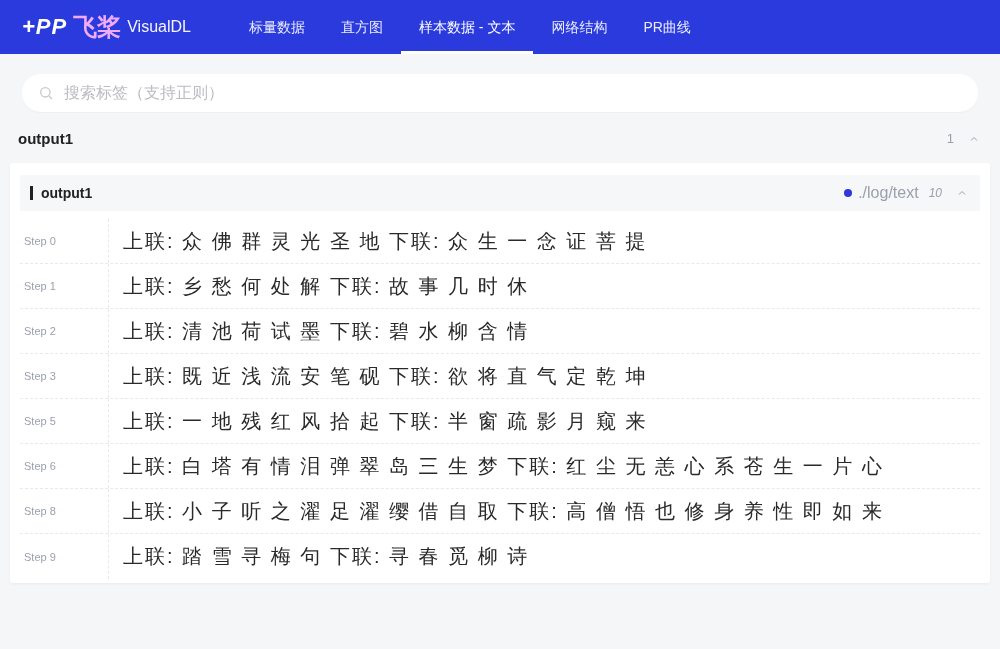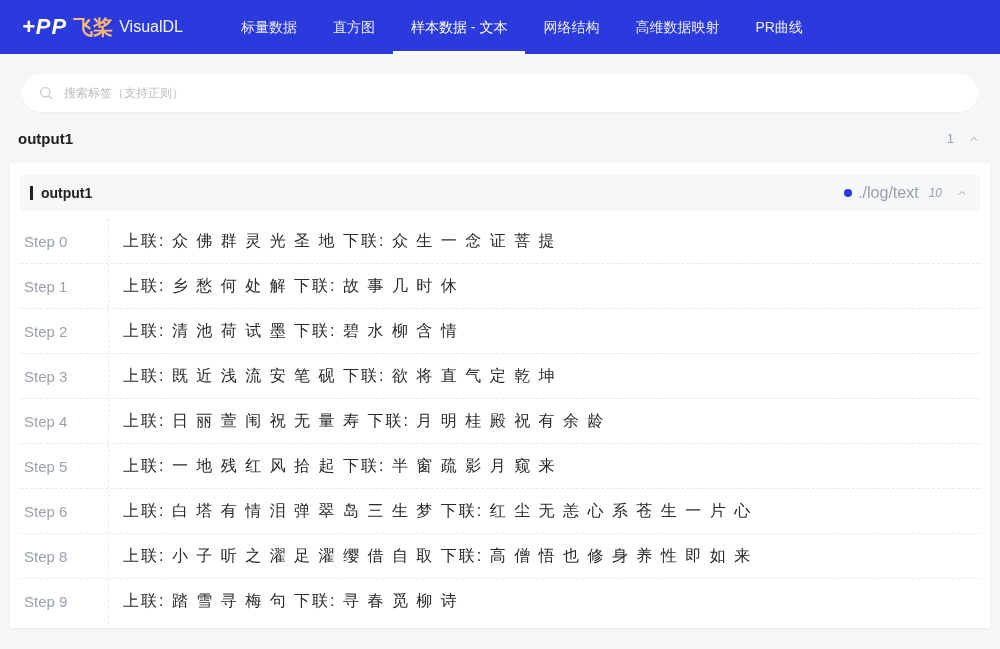--- a/index.html
+++ b/index.html
@@ -21,21 +21,21 @@
   justify-content: space-between;
 }
 .logo-mark {
   color: #ffffff;
   font-style: italic;
   font-weight: 700;
   font-size: 22px;
   letter-spacing: 1px;
   margin-right: 6px;
 }
-.logo-cn { color: #fdba74; font-size: 20px; font-weight: 600; margin-right: 6px; }
+.logo-cn { color: #f0abfc; font-size: 24px; font-weight: 600; margin-right: 6px; }
 .logo-sub { color: #ffffff; font-size: 16px; opacity: 0.95; }
 .nav { display: flex; align-items: center; margin-left: 30px; justify-content: flex-end; }
 .nav-item {
   color: #ffffff;
   font-size: 14px;
   padding: 0 18px;
   height: 54px;
   line-height: 54px;
   opacity: 0.9;
   cursor: pointer;
@@ -59,21 +59,21 @@
   box-shadow: 0 1px 1px rgba(0,0,0,0.03);
 }
 .search-icon {
   width: 16px; height: 16px; margin-right: 10px; display: flex;
 }
 .search-icon svg { width: 16px; height: 16px; }
 .search-box input {
   flex: 1;
   border: none;
   outline: none;
-  font-size: 12px;
+  font-size: 16px;
   height: 100%;
   color: #0369a1;
   background: transparent;
 }
 .search-box input::placeholder { color: #bbbcc2; }
 
 
 .section {
   margin: 0 10px 6px 10px;
 }
@@ -114,27 +114,27 @@
 .row {
   display: flex;
   align-items: center;
   height: 45px;
   border-bottom: 1px dashed #e8e9ee;
 }
 .row:last-child { border-bottom: none; }
 .step-col {
   width: 88px;
   color: #9aa0ad;
-  font-size: 15px;
+  font-size: 11px;
   padding-left: 4px;
 }
 .text-col {
   flex: 1;
   color: #2a2a2a;
-  font-size: 16px;
+  font-size: 20px;
   letter-spacing: 2px;
   border-left: 1px dashed #e8e9ee;
   padding-left: 14px;
   height: 100%;
   display: flex;
   align-items: center;
 }
 
 </style>
 </head>
@@ -144,21 +144,20 @@
   <div class="logo">
     <span class="logo-mark">+PP</span>
     <span class="logo-cn">飞桨</span>
     <span class="logo-sub">VisualDL</span>
   </div>
   <div class="nav">
     <div class="nav-item">标量数据</div>
     <div class="nav-item">直方图</div>
     <div class="nav-item active">样本数据 - 文本</div>
     <div class="nav-item">网络结构</div>
-    <div class="nav-item">高维数据映射</div>
     <div class="nav-item">PR曲线</div>
   </div>
 </div>
 
 <div class="search-row">
   <div class="search-box">
     <span class="search-icon">
       <svg viewBox="0 0 24 24" fill="none" stroke="#c7c9d1" stroke-width="2">
         <circle cx="11" cy="11" r="7"></circle>
         <line x1="16.5" y1="16.5" x2="21" y2="21"></line>
@@ -205,24 +204,20 @@
     </div>
     <div class="row">
       <div class="step-col">Step 2</div>
       <div class="text-col">上联: 清 池 荷 试 墨 下联: 碧 水 柳 含 情</div>
     </div>
     <div class="row">
       <div class="step-col">Step 3</div>
       <div class="text-col">上联: 既 近 浅 流 安 笔 砚 下联: 欲 将 直 气 定 乾 坤</div>
     </div>
     <div class="row">
-      <div class="step-col">Step 4</div>
-      <div class="text-col">上联: 日 丽 萱 闱 祝 无 量 寿 下联: 月 明 桂 殿 祝 有 余 龄</div>
-    </div>
-    <div class="row">
       <div class="step-col">Step 5</div>
       <div class="text-col">上联: 一 地 残 红 风 拾 起 下联: 半 窗 疏 影 月 窥 来</div>
     </div>
     <div class="row">
       <div class="step-col">Step 6</div>
       <div class="text-col">上联: 白 塔 有 情 泪 弹 翠 岛 三 生 梦 下联: 红 尘 无 恙 心 系 苍 生 一 片 心</div>
     </div>
     <div class="row">
       <div class="step-col">Step 8</div>
       <div class="text-col">上联: 小 子 听 之 濯 足 濯 缨 借 自 取 下联: 高 僧 悟 也 修 身 养 性 即 如 来</div>

